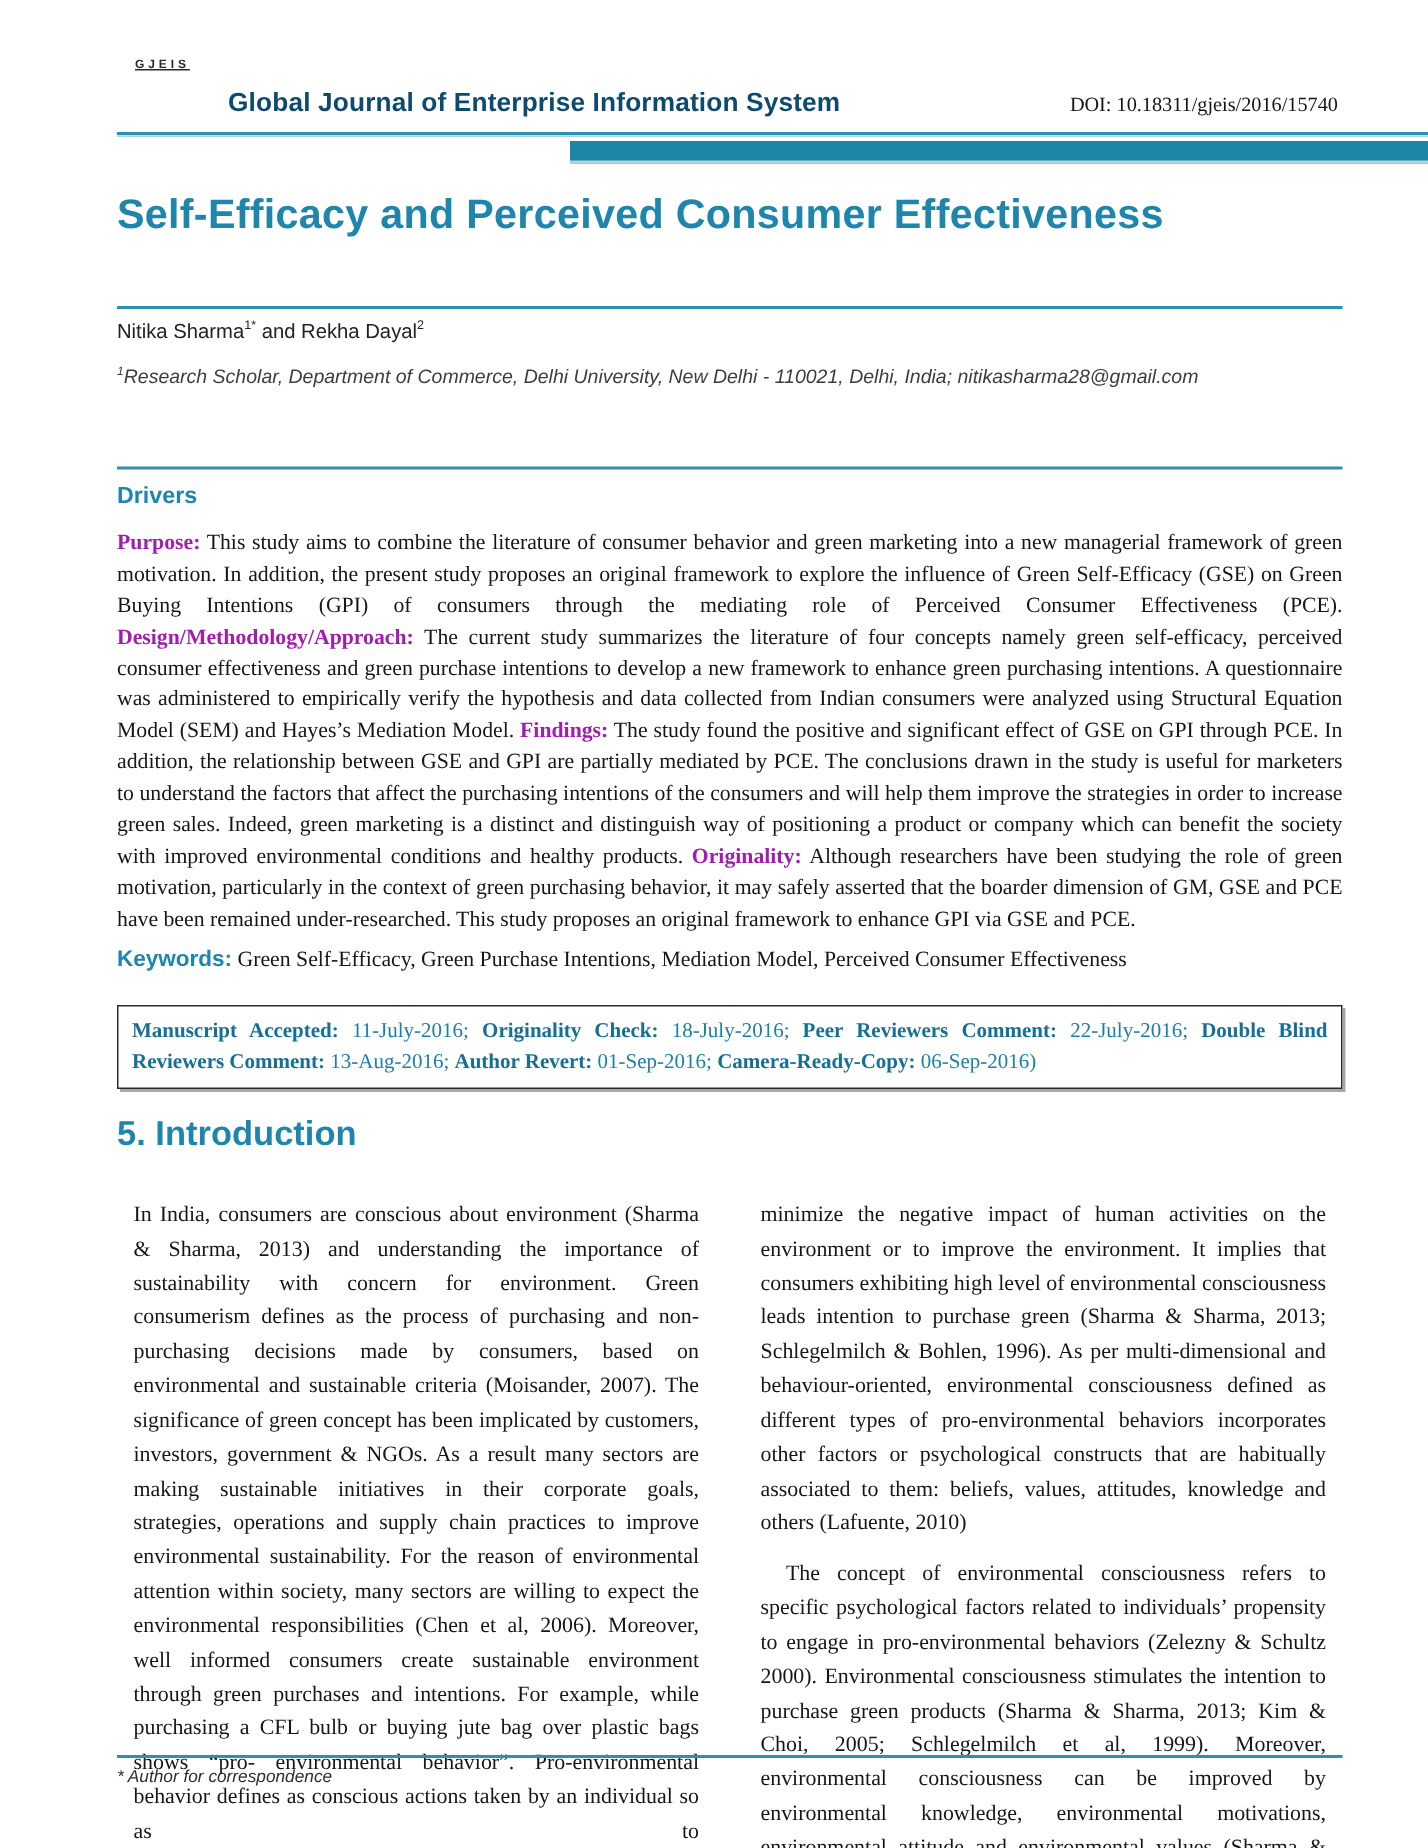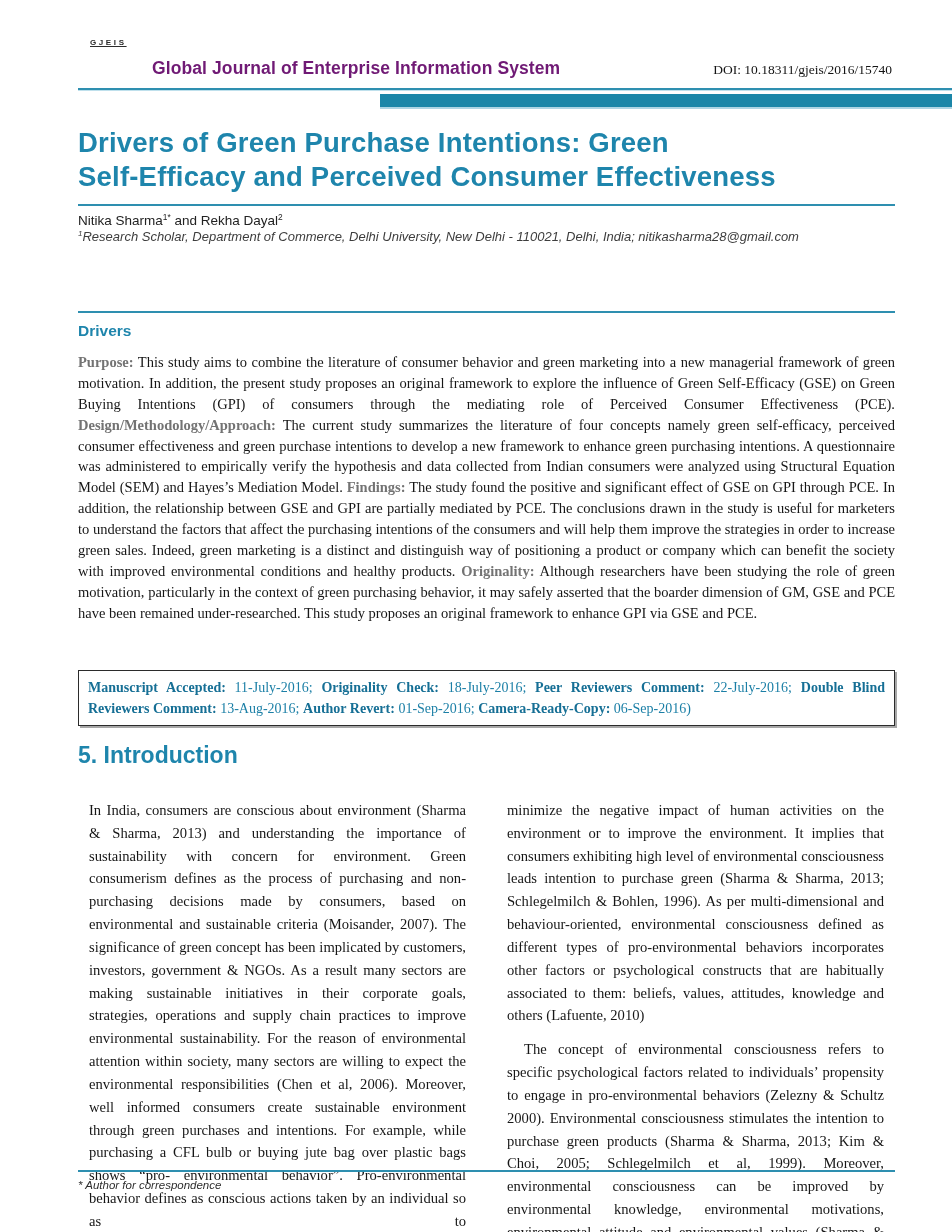--- a/index.html
+++ b/index.html
@@ -1,38 +1,38 @@
 <!DOCTYPE html>
 <html><head>
 <meta charset="utf-8">
 <style>
   html,body{margin:0;padding:0;background:#ffffff;}
   body{width:952px;height:1232px;position:relative;font-family:"Liberation Serif",serif;color:#1b1b1b;-webkit-font-smoothing:antialiased;}
   .abs{position:absolute;left:78px;right:57px;}
 
   
   .logo{position:absolute;left:90px;top:38px;font:700 8px "Liberation Sans",sans-serif;letter-spacing:2.6px;color:#2b2b2b;text-decoration:underline;}
-  .journal{position:absolute;left:152px;top:58px;font:700 17.5px "Liberation Sans",sans-serif;color:#701a75;letter-spacing:.1px;}
+  .journal{position:absolute;left:152px;top:58px;font:700 17.5px "Liberation Sans",sans-serif;color:#0c4a6e;letter-spacing:.1px;}
   .doi{position:absolute;right:60px;top:62px;font:13.5px "Liberation Serif",serif;color:#141414;}
   .rule-thin{position:absolute;left:78px;right:0;top:88px;height:2px;background:#2e8fb0;border-bottom:1px solid #bfe0ec;}
   .header-bar{position:absolute;left:380px;right:0;top:94px;height:13px;background:#1b86a8;border-bottom:2px solid #aed5e4;}
 
   
   .title{top:126px;font:700 27.5px/1.24 "Liberation Sans",sans-serif;color:#1e85ac;letter-spacing:.2px;}
   .title-rule{top:204px;height:2px;background:#2e8fb0;}
   .byline{top:213px;font:500 13.5px "Liberation Sans",sans-serif;color:#222;}
-  .affils{top:230px;font:italic 13px/1.0 "Liberation Sans",sans-serif;color:#3d3d3d;}
+  .affils{top:244px;font:italic 13px/1.0 "Liberation Sans",sans-serif;color:#3d3d3d;}
   .affils p{margin:0 0 12px 0;}
   sup{font-size:62%;vertical-align:super;line-height:0;}
 
   
   .abstract-rule{top:311px;height:2px;background:#2e8fb0;}
   .abstract-head{top:322px;font:700 15.5px "Liberation Sans",sans-serif;color:#1e85ac;}
   .abstract-body{top:352px;font:14.5px/1.44 "Liberation Serif",serif;text-align:justify;color:#161616;}
-  .abstract-body b{color:#737373;}
+  .abstract-body b{color:#a21caf;}
   .keywords{margin-top:7px;text-align:left;}
   .kw-label{font:700 15px "Liberation Sans",sans-serif;color:#1e85ac;}
 
   
   .ms-box{top:670px;border:1.5px solid #2b2b2b;box-shadow:2px 2px 0 rgba(60,60,60,.45);padding:6px 9px;font:14px/1.5 "Liberation Serif",serif;color:#1b7fa6;text-align:justify;}
   .ms-box b{color:#166f95;}
 
   
   .intro-head{top:742px;font:700 23px "Liberation Sans",sans-serif;color:#1e85ac;}
   .columns{top:788px;display:flex;gap:19px;}
@@ -48,36 +48,36 @@
 </head>
 <body>
 
 <div class="logo">GJEIS</div>
 <div class="journal">Global Journal of Enterprise Information System</div>
 <div class="doi">DOI: 10.18311/gjeis/2016/15740</div>
 <div class="rule-thin"></div>
 <div class="header-bar"></div>
 
 <div class="abs title">
-  <div>Drivers of Green Purchase Intentions: Green</div>
   <div>Self-Efficacy and Perceived Consumer Effectiveness</div>
 </div>
 <div class="abs title-rule"></div>
 
 <div class="abs byline"><span>Nitika Sharma</span><sup>1*</sup><span> and </span><span>Rekha Dayal</span><sup>2</sup></div>
 
 <div class="abs affils">
     <p><sup>1</sup>Research Scholar, Department of Commerce, Delhi University, New Delhi - 110021, Delhi, India; nitikasharma28@gmail.com</p>
   </div>
 
 <div class="abs abstract-rule"></div>
 <div class="abs abstract-head">Drivers</div>
 
 <div class="abs abstract-body">
   <div><b>Purpose:</b> This study aims to combine the literature of consumer behavior and green marketing into a new managerial framework of green motivation. In addition, the present study proposes an original framework to explore the influence of Green Self-Efficacy (GSE) on Green Buying Intentions (GPI) of consumers through the mediating role of Perceived Consumer Effectiveness (PCE). <b>Design/Methodology/Approach:</b> The current study summarizes the literature of four concepts namely green self-efficacy, perceived consumer effectiveness and green purchase intentions to develop a new framework to enhance green purchasing intentions. A questionnaire was administered to empirically verify the hypothesis and data collected from Indian consumers were analyzed using Structural Equation Model (SEM) and Hayes’s Mediation Model. <b>Findings:</b> The study found the positive and significant effect of GSE on GPI through PCE. In addition, the relationship between GSE and GPI are partially mediated by PCE. The conclusions drawn in the study is useful for marketers to understand the factors that affect the purchasing intentions of the consumers and will help them improve the strategies in order to increase green sales. Indeed, green marketing is a distinct and distinguish way of positioning a product or company which can benefit the society with improved environmental conditions and healthy products. <b>Originality:</b> Although researchers have been studying the role of green motivation, particularly in the context of green purchasing behavior, it may safely asserted that the boarder dimension of GM, GSE and PCE have been remained under-researched. This study proposes an original framework to enhance GPI via GSE and PCE.</div>
+  <div class="keywords"><span class="kw-label">Keywords:</span><span> Green Self-Efficacy, Green Purchase Intentions, Mediation Model, Perceived Consumer Effectiveness</span></div>
 </div>
 
 <div class="abs ms-box"><b>Manuscript Accepted:</b> 11-July-2016; <b>Originality Check:</b> 18-July-2016; <b>Peer Reviewers Comment:</b> 22-July-2016; <b>Double Blind Reviewers Comment:</b> 13-Aug-2016; <b>Author Revert:</b> 01-Sep-2016; <b>Camera-Ready-Copy:</b> 06-Sep-2016)</div>
 
 <div class="abs intro-head">5. Introduction</div>
 
 <div class="abs columns">
   <div class="col">
       <p class="cont">In India, consumers are conscious about environment (Sharma &amp; Sharma, 2013) and understanding the importance of sustainability with concern for environment. Green consumerism defines as the process of purchasing and non-purchasing decisions made by consumers, based on environmental and sustainable criteria (Moisander, 2007). The significance of green concept has been implicated by customers, investors, government &amp; NGOs. As a result many sectors are making sustainable initiatives in their corporate goals, strategies, operations and supply chain practices to improve environmental sustainability. For the reason of environmental attention within society, many sectors are willing to expect the environmental responsibilities (Chen et al, 2006). Moreover, well informed consumers create sustainable environment through green purchases and intentions. For example, while purchasing a CFL bulb or buying jute bag over plastic bags shows “pro- environmental behavior”. Pro-environmental behavior defines as conscious actions taken by an individual so as to</p>
     </div>

